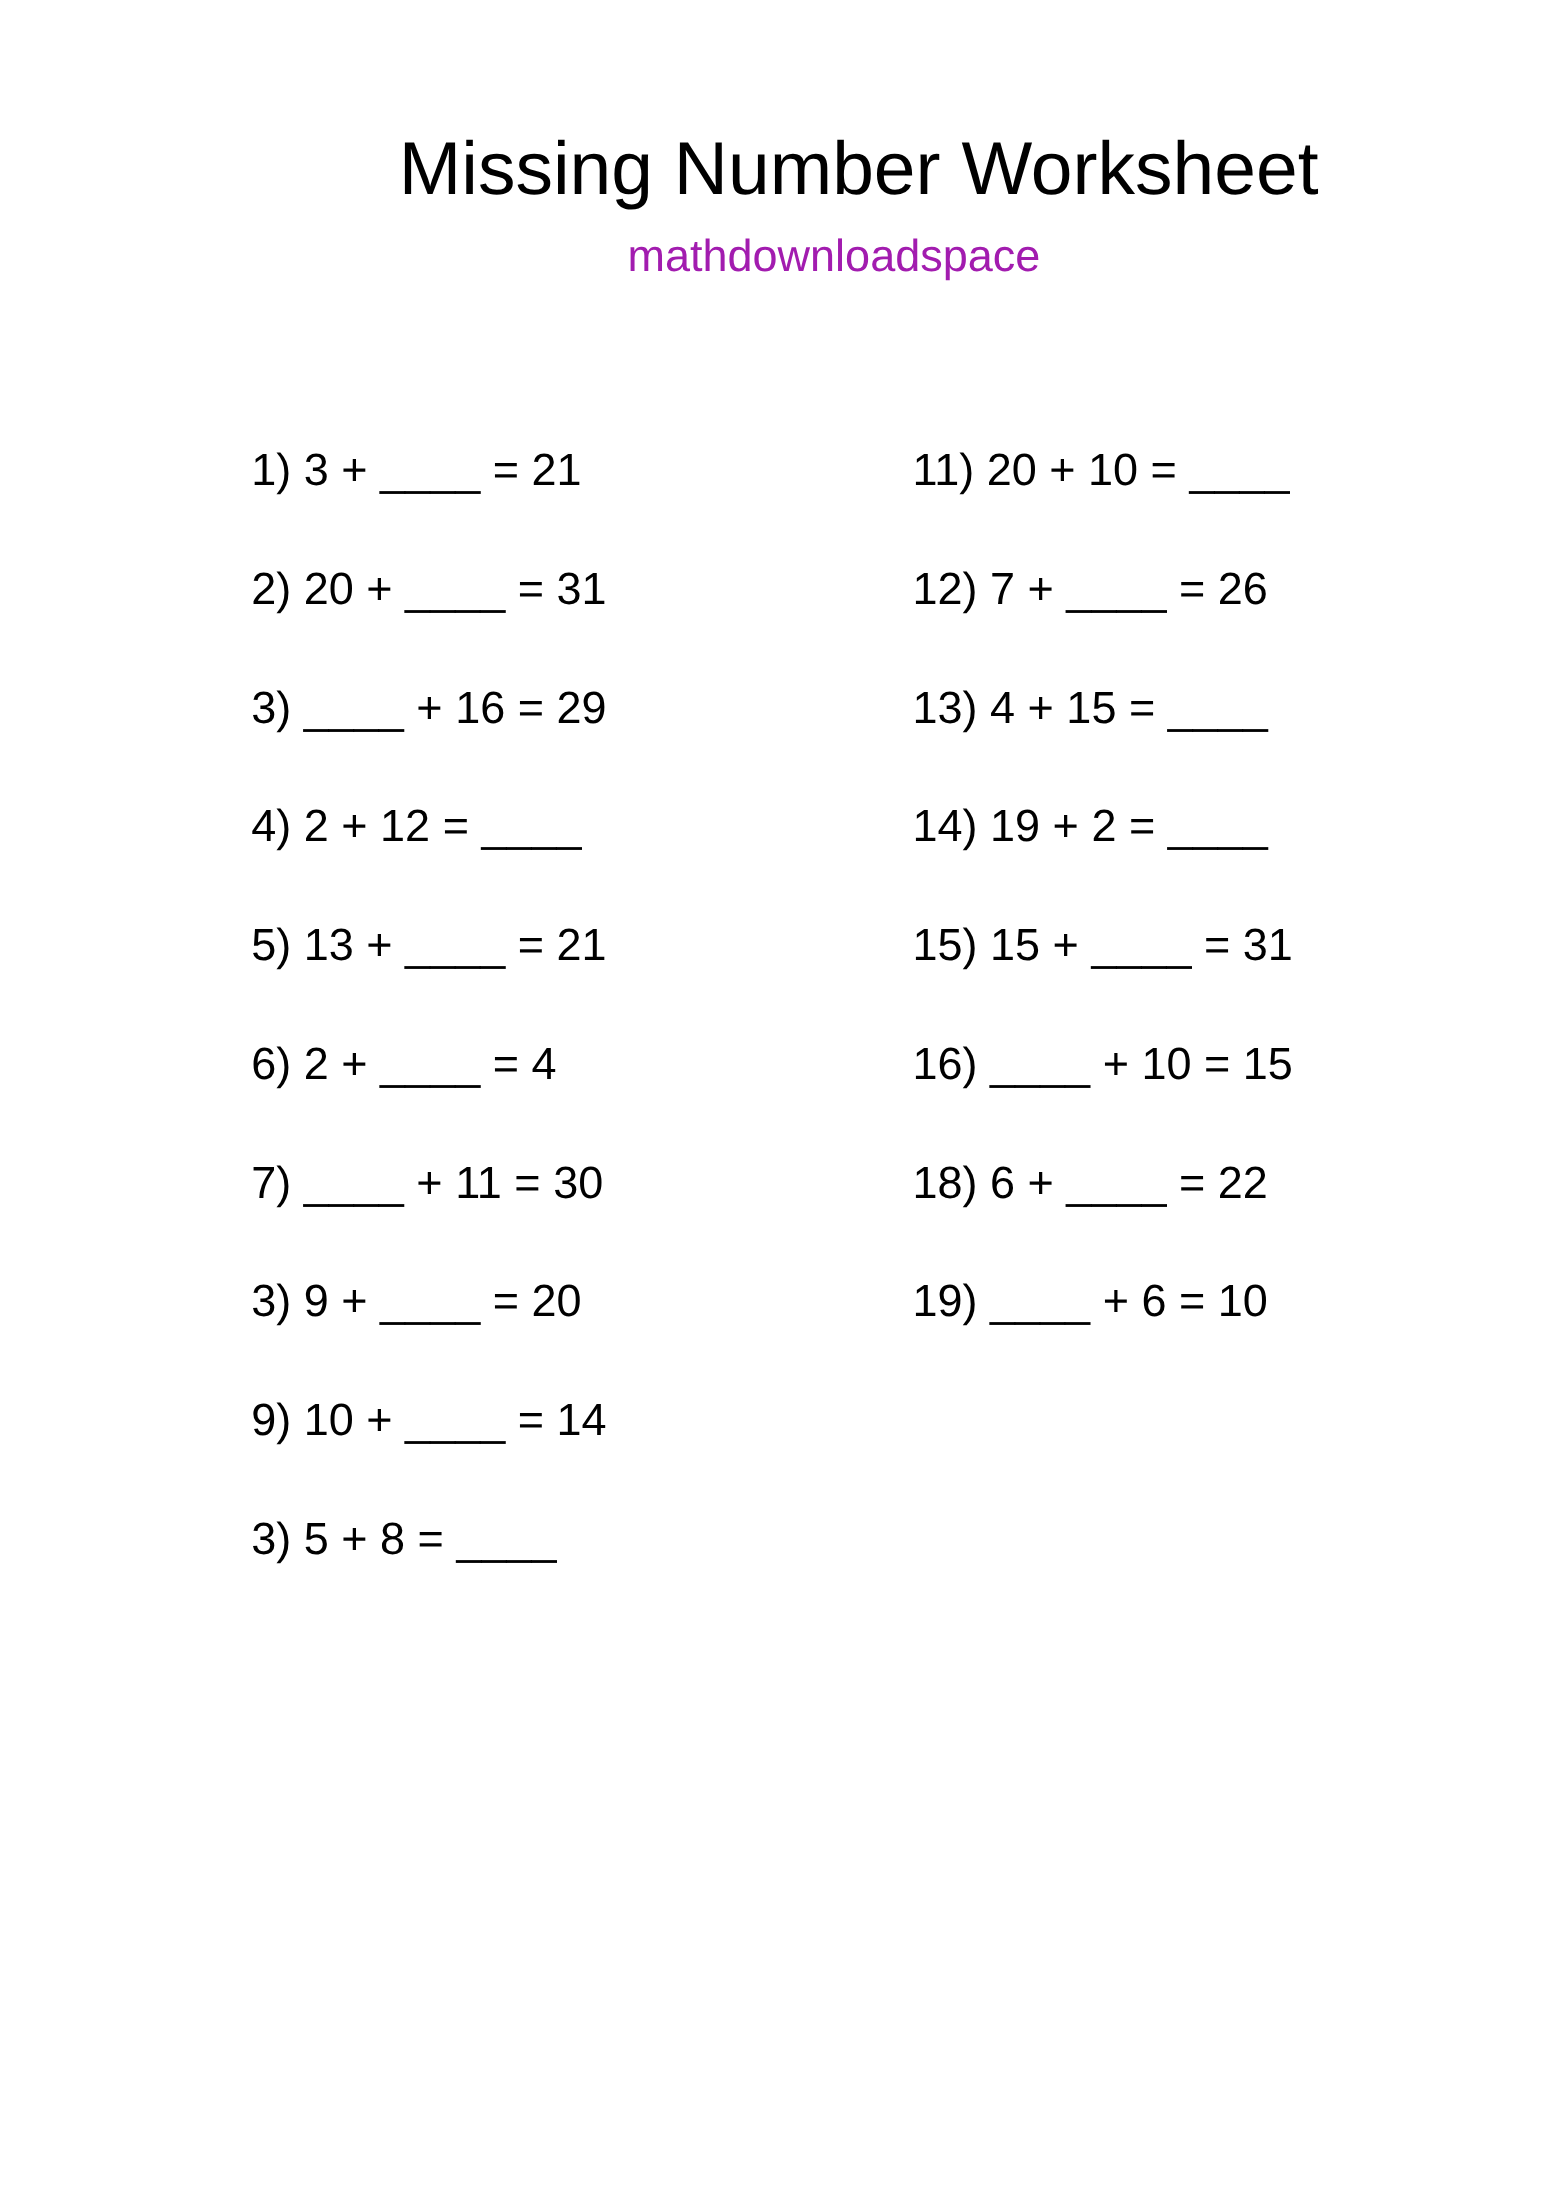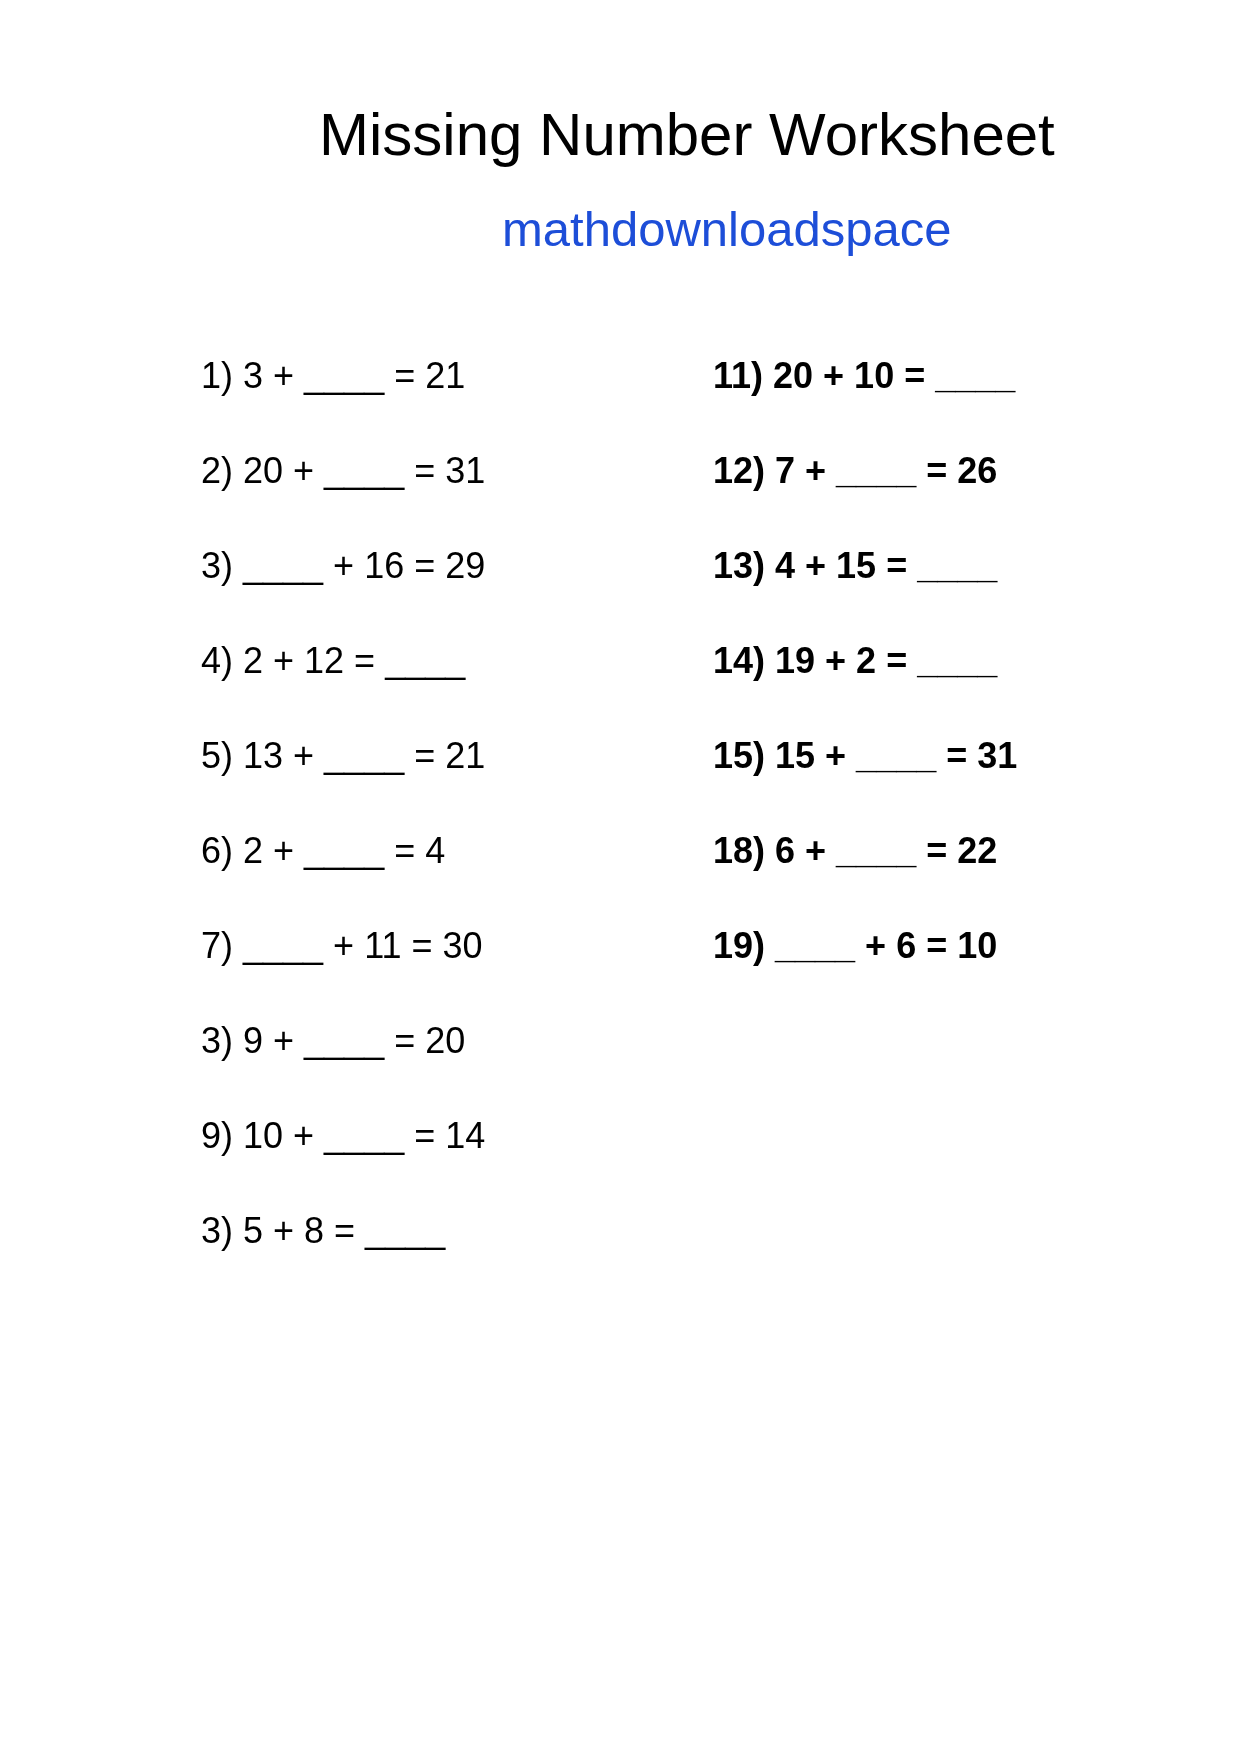--- a/index.html
+++ b/index.html
@@ -23,35 +23,34 @@
       line-height: 70px;
       white-space: nowrap;
       color: #000000;
       margin: 0;
       font-weight: normal;
     }
     .subtitle {
       position: absolute;
       left: 502px;
       top: 180px;
-      font-size: 49px;
+      font-size: 36px;
       line-height: 50px;
       white-space: nowrap;
-      color: #1d4ed8;
-      margin-top: 24px;
+      color: #a21caf;
     }
     .column {
       position: absolute;
       top: 328px;
       margin: 0;
       padding: 0;
       list-style: none;
     }
     .column.left { left: 201px; }
-    .column.right { left: 713px; font-weight: bold; }
+    .column.right { left: 730px; }
     .problem {
       font-size: 36px;
       line-height: 95px;
       height: 95px;
       white-space: pre;
       color: #000000;
     }
   </style>
 </head>
 <body>
@@ -71,15 +70,16 @@
   <li class="problem">9) 10 + ____ = 14</li>
   <li class="problem">3) 5 + 8 = ____</li>
 </ul>
 
 <ul class="column right">
   <li class="problem">11) 20 + 10 = ____</li>
   <li class="problem">12) 7 + ____ = 26</li>
   <li class="problem">13) 4 + 15 = ____</li>
   <li class="problem">14) 19 + 2 = ____</li>
   <li class="problem">15) 15 + ____ = 31</li>
+  <li class="problem">16) ____ + 10 = 15</li>
   <li class="problem">18) 6 + ____ = 22</li>
   <li class="problem">19) ____ + 6 = 10</li>
 </ul>
 
 </body></html>

